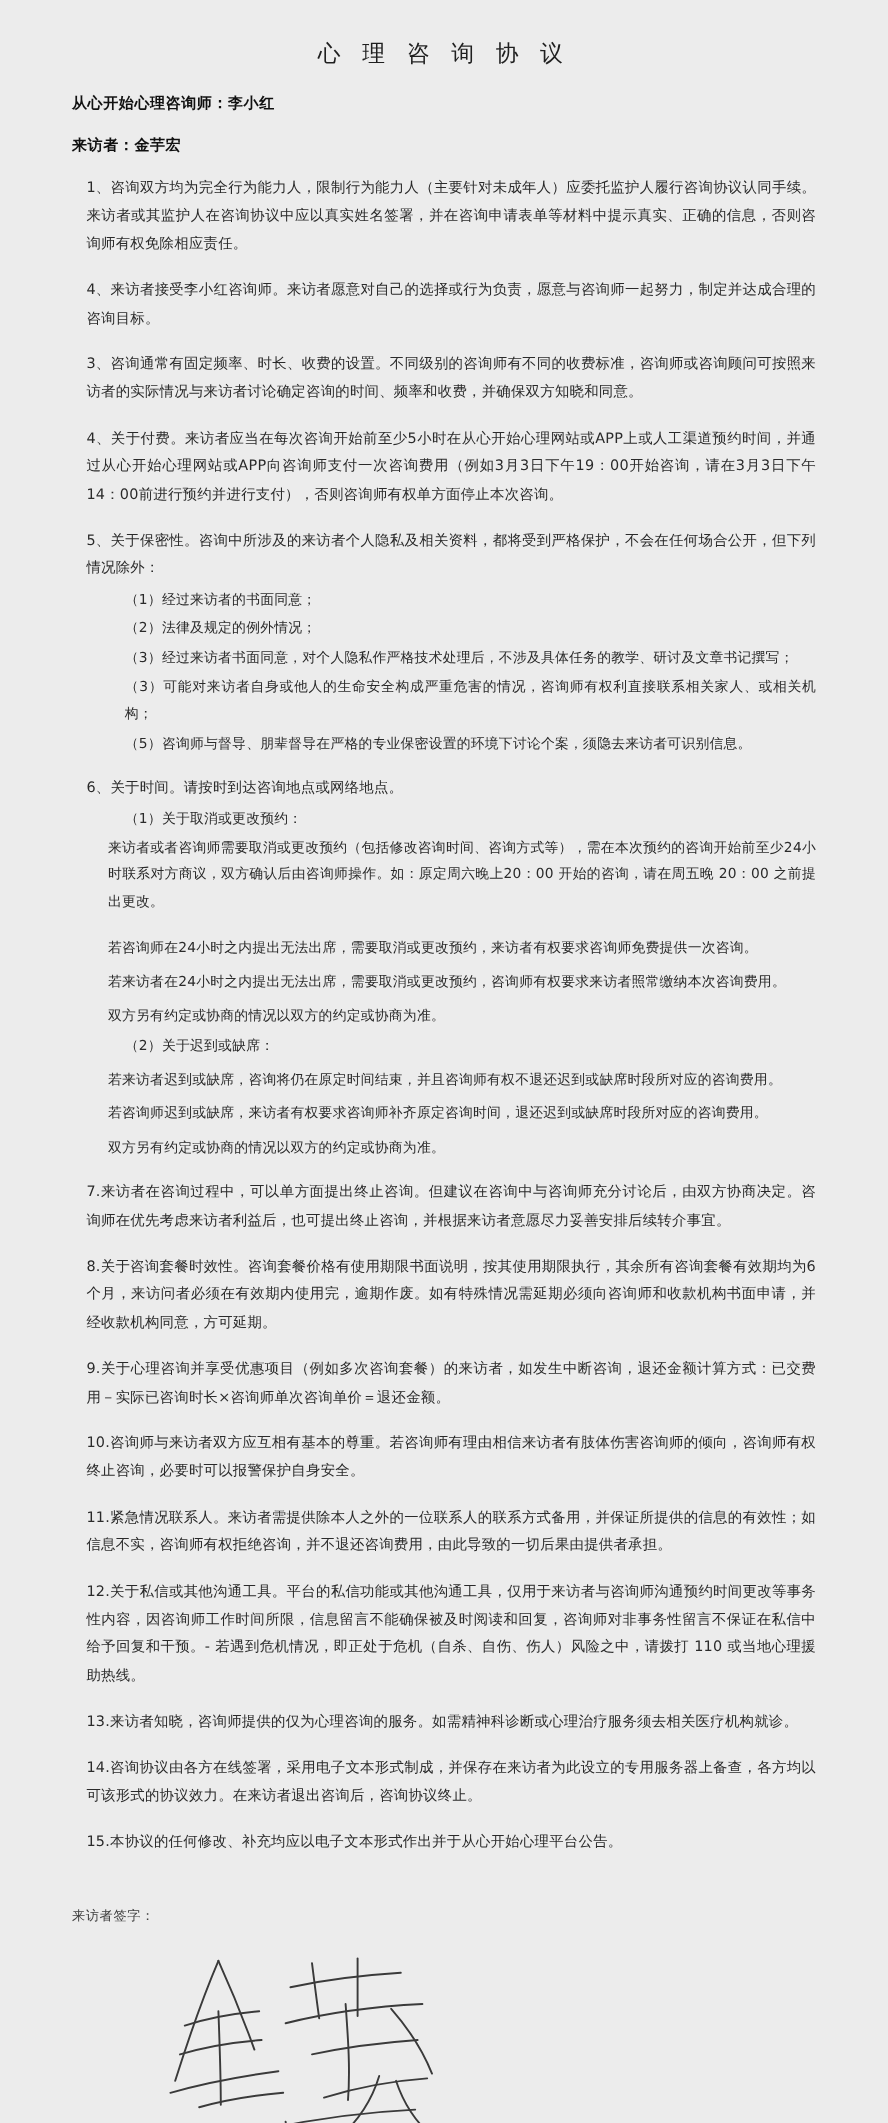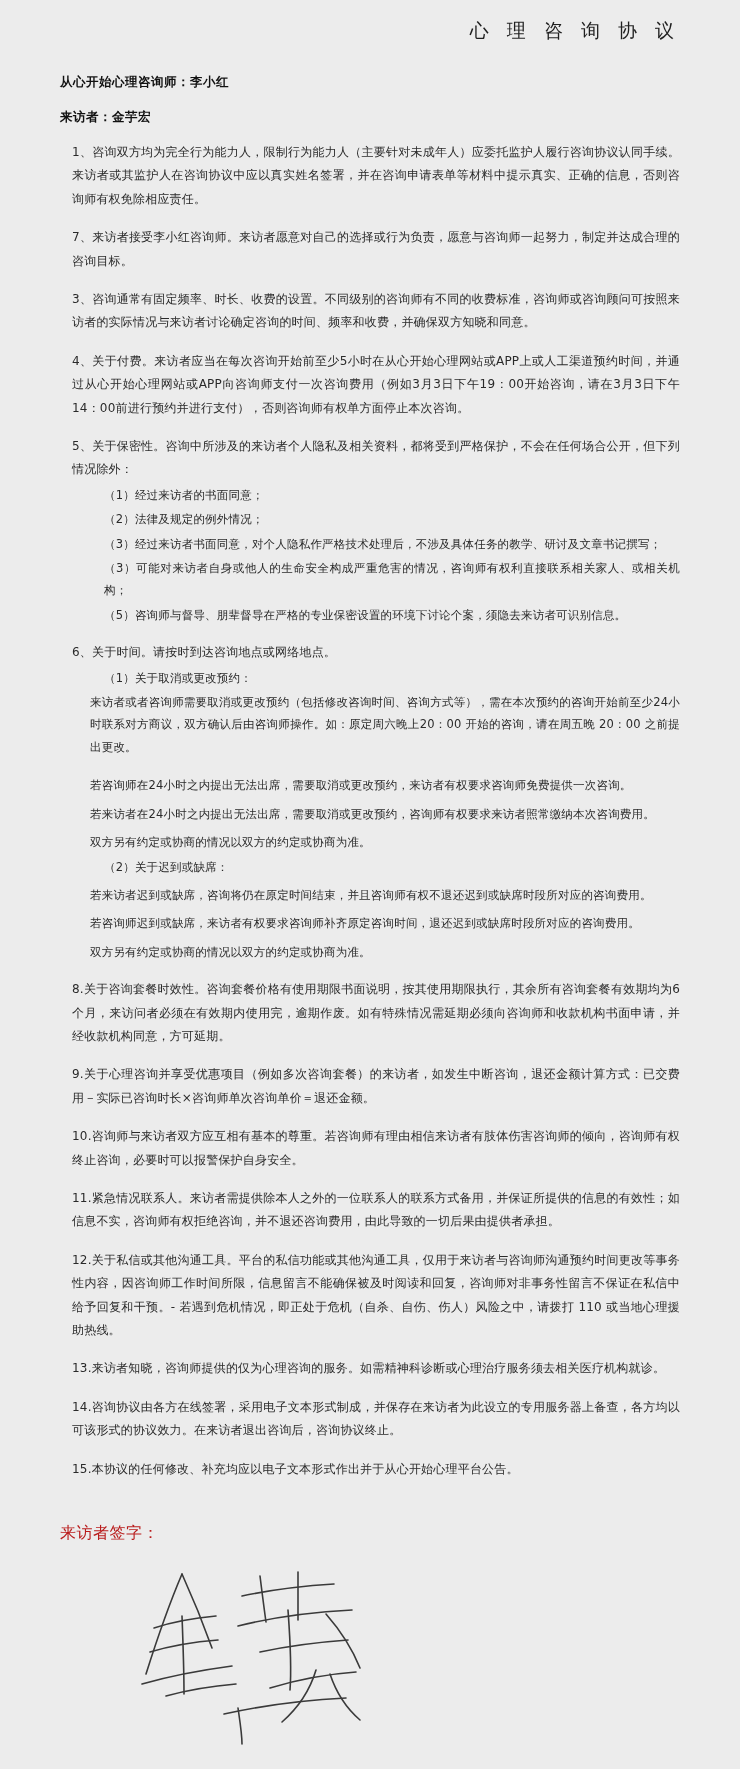--- a/index.html
+++ b/index.html
@@ -14,34 +14,34 @@
   }
   .page {
     width: 740px;
     min-height: 1769px;
     background: #ececec;
     box-sizing: border-box;
     padding: 0 60px 0 60px;
     position: relative;
   }
   .doc-title {
-    text-align: right;
+    text-align: center;
     font-size: 19px;
     letter-spacing: 6px;
     color: #1f1f1f;
-    padding-top: 18px;
+    padding-top: 32px;
     padding-bottom: 14px;
     font-weight: normal;
     margin: 0;
   }
   .counselor-line {
     font-size: 12.5px;
     font-weight: bold;
     color: #111;
-    margin: 16px 0 0 0;
+    margin: 6px 0 0 0;
     letter-spacing: 0.5px;
   }
   .visitor-line {
     font-size: 12.5px;
     font-weight: bold;
     color: #111;
     margin: 18px 0 0 0;
     letter-spacing: 0.5px;
   }
   .clause {
@@ -73,22 +73,22 @@
   .sub3 {
     font-size: 11.5px;
     line-height: 1.95;
     color: #2a2a2a;
     margin: 6px 0 0 0;
     padding-left: 30px;
     text-align: justify;
     letter-spacing: 0.2px;
   }
   .sign-label {
-    font-size: 16px;
-    color: #b91c1c;
+    font-size: 11px;
+    color: #404040;
     margin-top: 42px;
     margin-bottom: 12px;
     letter-spacing: 0.5px;
   }
   .signature-area {
     height: 200px;
     position: relative;
     margin-top: 4px;
   }
   .signature-area svg {
@@ -108,21 +108,21 @@
 <body>
 
 <div class="page">
 
   <h1 class="doc-title">心 理 咨 询 协 议</h1>
 
   <div class="counselor-line">从心开始心理咨询师：李小红</div>
   <div class="visitor-line">来访者：金芋宏</div>
 
   <p class="clause">1、咨询双方均为完全行为能力人，限制行为能力人（主要针对未成年人）应委托监护人履行咨询协议认同手续。来访者或其监护人在咨询协议中应以真实姓名签署，并在咨询申请表单等材料中提示真实、正确的信息，否则咨询师有权免除相应责任。</p>
-  <p class="clause">7、来访者接受李小红咨询师。来访者愿意对自己的选择或行为负责，愿意与咨询师一起努力，制定并达成合理的咨询目标。</p>
+  <p class="clause">4、来访者接受李小红咨询师。来访者愿意对自己的选择或行为负责，愿意与咨询师一起努力，制定并达成合理的咨询目标。</p>
   <p class="clause">3、咨询通常有固定频率、时长、收费的设置。不同级别的咨询师有不同的收费标准，咨询师或咨询顾问可按照来访者的实际情况与来访者讨论确定咨询的时间、频率和收费，并确保双方知晓和同意。</p>
   <p class="clause">4、关于付费。来访者应当在每次咨询开始前至少5小时在从心开始心理网站或APP上或人工渠道预约时间，并通过从心开始心理网站或APP向咨询师支付一次咨询费用（例如3月3日下午19：00开始咨询，请在3月3日下午14：00前进行预约并进行支付），否则咨询师有权单方面停止本次咨询。</p>
 
   <p class="clause">5、关于保密性。咨询中所涉及的来访者个人隐私及相关资料，都将受到严格保护，不会在任何场合公开，但下列情况除外：</p>
   <p class="sub">（1）经过来访者的书面同意；</p>
   <p class="sub">（2）法律及规定的例外情况；</p>
   <p class="sub">（3）经过来访者书面同意，对个人隐私作严格技术处理后，不涉及具体任务的教学、研讨及文章书记撰写；</p>
   <p class="sub">（3）可能对来访者自身或他人的生命安全构成严重危害的情况，咨询师有权利直接联系相关家人、或相关机构；</p>
   <p class="sub">（5）咨询师与督导、朋辈督导在严格的专业保密设置的环境下讨论个案，须隐去来访者可识别信息。</p>
 
@@ -130,20 +130,21 @@
   <p class="sub">（1）关于取消或更改预约：</p>
   <p class="sub2">来访者或者咨询师需要取消或更改预约（包括修改咨询时间、咨询方式等），需在本次预约的咨询开始前至少24小时联系对方商议，双方确认后由咨询师操作。如：原定周六晚上20：00 开始的咨询，请在周五晚 20：00 之前提出更改。</p>
   <p class="sub3">若咨询师在24小时之内提出无法出席，需要取消或更改预约，来访者有权要求咨询师免费提供一次咨询。</p>
   <p class="sub3">若来访者在24小时之内提出无法出席，需要取消或更改预约，咨询师有权要求来访者照常缴纳本次咨询费用。</p>
   <p class="sub3">双方另有约定或协商的情况以双方的约定或协商为准。</p>
   <p class="sub">（2）关于迟到或缺席：</p>
   <p class="sub3">若来访者迟到或缺席，咨询将仍在原定时间结束，并且咨询师有权不退还迟到或缺席时段所对应的咨询费用。</p>
   <p class="sub3">若咨询师迟到或缺席，来访者有权要求咨询师补齐原定咨询时间，退还迟到或缺席时段所对应的咨询费用。</p>
   <p class="sub3">双方另有约定或协商的情况以双方的约定或协商为准。</p>
 
+  <p class="clause">7.来访者在咨询过程中，可以单方面提出终止咨询。但建议在咨询中与咨询师充分讨论后，由双方协商决定。咨询师在优先考虑来访者利益后，也可提出终止咨询，并根据来访者意愿尽力妥善安排后续转介事宜。</p>
   <p class="clause">8.关于咨询套餐时效性。咨询套餐价格有使用期限书面说明，按其使用期限执行，其余所有咨询套餐有效期均为6个月，来访问者必须在有效期内使用完，逾期作废。如有特殊情况需延期必须向咨询师和收款机构书面申请，并经收款机构同意，方可延期。</p>
   <p class="clause">9.关于心理咨询并享受优惠项目（例如多次咨询套餐）的来访者，如发生中断咨询，退还金额计算方式：已交费用－实际已咨询时长×咨询师单次咨询单价＝退还金额。</p>
   <p class="clause">10.咨询师与来访者双方应互相有基本的尊重。若咨询师有理由相信来访者有肢体伤害咨询师的倾向，咨询师有权终止咨询，必要时可以报警保护自身安全。</p>
   <p class="clause">11.紧急情况联系人。来访者需提供除本人之外的一位联系人的联系方式备用，并保证所提供的信息的有效性；如信息不实，咨询师有权拒绝咨询，并不退还咨询费用，由此导致的一切后果由提供者承担。</p>
   <p class="clause">12.关于私信或其他沟通工具。平台的私信功能或其他沟通工具，仅用于来访者与咨询师沟通预约时间更改等事务性内容，因咨询师工作时间所限，信息留言不能确保被及时阅读和回复，咨询师对非事务性留言不保证在私信中给予回复和干预。- 若遇到危机情况，即正处于危机（自杀、自伤、伤人）风险之中，请拨打 110 或当地心理援助热线。</p>
   <p class="clause">13.来访者知晓，咨询师提供的仅为心理咨询的服务。如需精神科诊断或心理治疗服务须去相关医疗机构就诊。</p>
   <p class="clause">14.咨询协议由各方在线签署，采用电子文本形式制成，并保存在来访者为此设立的专用服务器上备查，各方均以可该形式的协议效力。在来访者退出咨询后，咨询协议终止。</p>
   <p class="clause">15.本协议的任何修改、补充均应以电子文本形式作出并于从心开始心理平台公告。</p>
 
   <div class="sign-label">来访者签字：</div>

